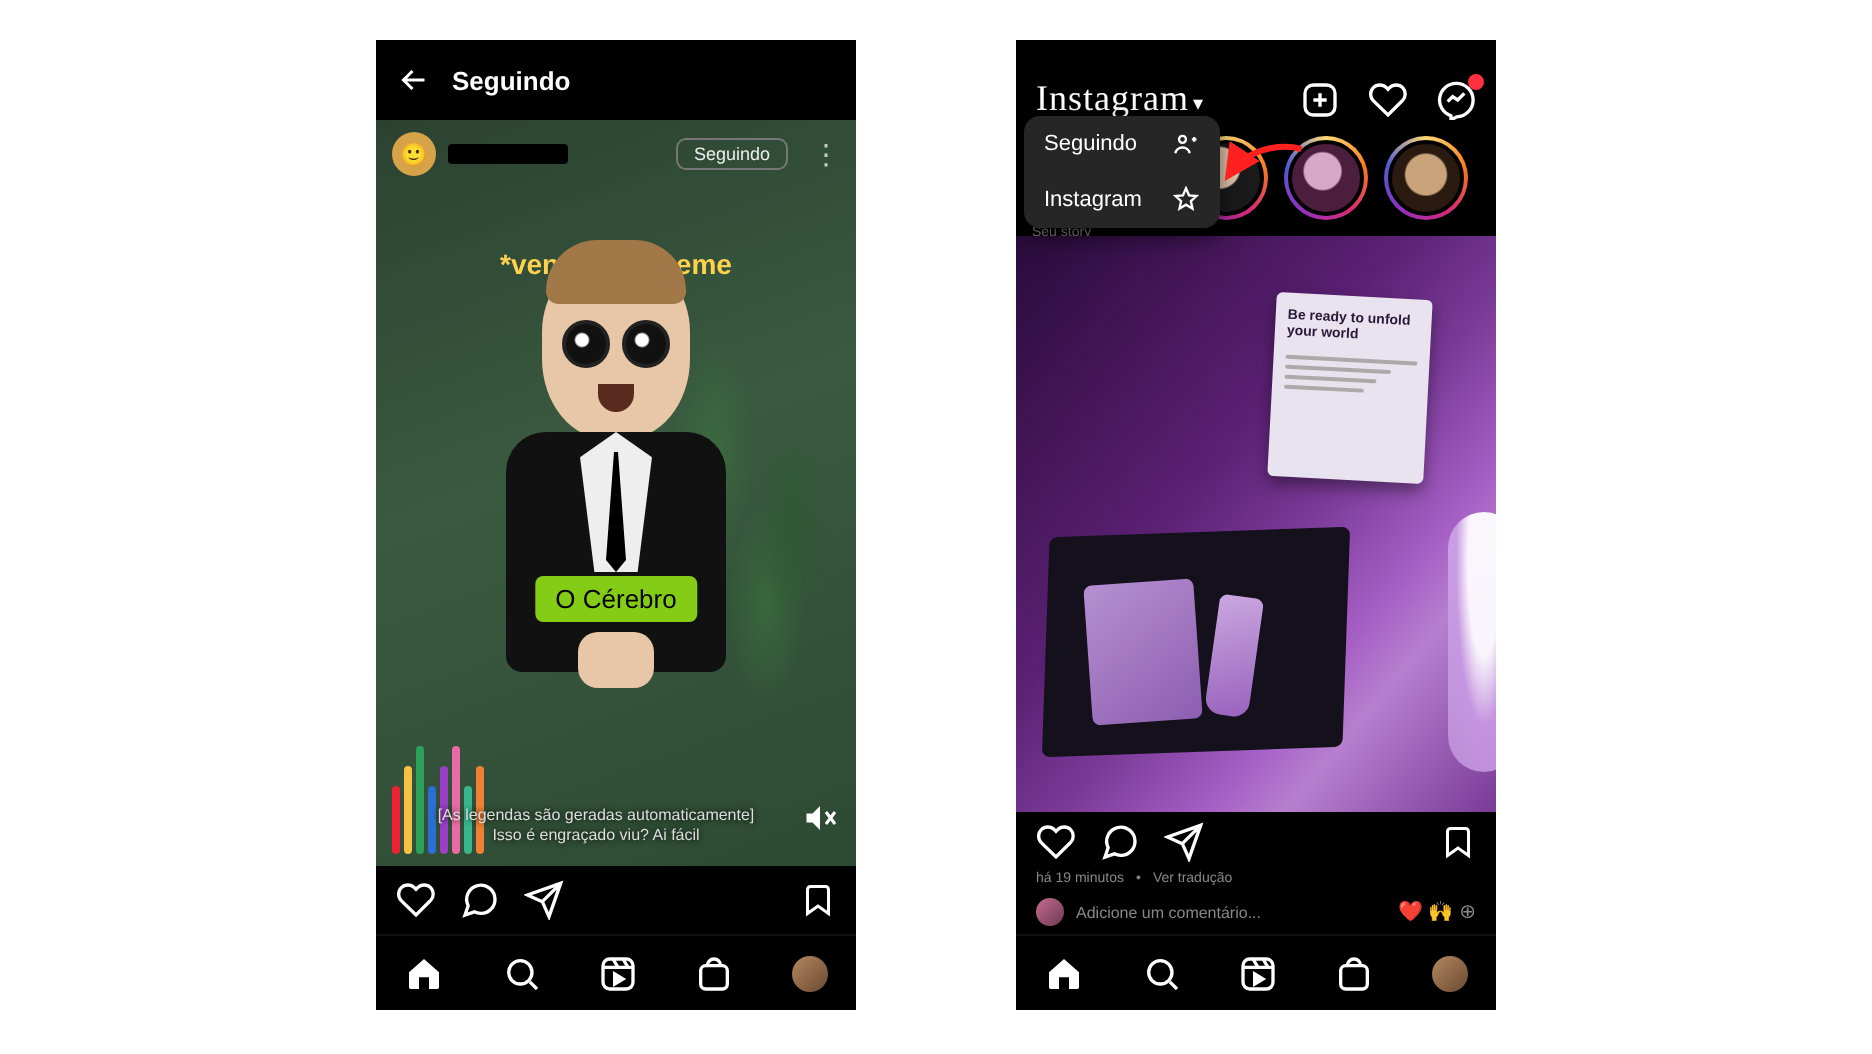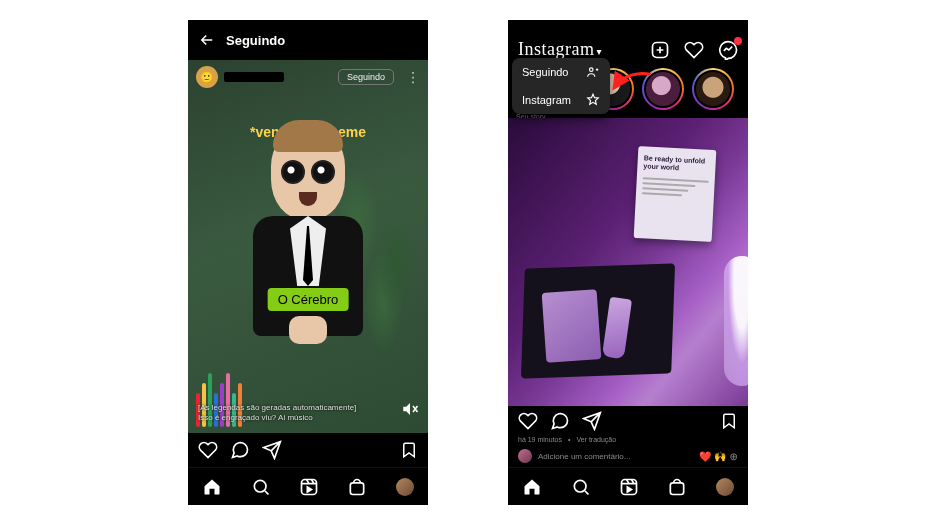--- a/index.html
+++ b/index.html
@@ -143,20 +143,21 @@
   }
   .cap-chip {
     position:absolute; top:228px; left:50%; transform:translateX(-50%);
     background:#84cc16; color:#000;
     padding:4px 10px; border-radius:4px;
     font-size:13px; font-weight:500;
   }
   .auto-sub {
     position:absolute; bottom:10px; left:10px; right:30px;
     font-size:8px; line-height:1.25; color:#ddd;
+    text-align:center;
     text-shadow:0 0 3px #000;
   }
   .mute {
     position:absolute; bottom:14px; right:8px;
     width:20px; height:20px;
   }
   .action-row {
     height:34px;
     display:flex; align-items:center; padding:0 10px; gap:12px;
     background:#000;
@@ -334,21 +335,21 @@
           <div class="pen" style="background: rgb(42, 160, 90); height: 54px;"></div>
           <div class="pen" style="background: rgb(42, 111, 214); height: 34px;"></div>
           <div class="pen" style="background: rgb(155, 63, 199); height: 44px;"></div>
           <div class="pen" style="background: rgb(232, 106, 166); height: 54px;"></div>
           <div class="pen" style="background: rgb(57, 182, 141); height: 34px;"></div>
           <div class="pen" style="background: rgb(240, 128, 53); height: 44px;"></div>
         </div>
 
       <div class="auto-sub">
         <div>[As legendas são geradas automaticamente]</div>
-        <div>Isso é engraçado viu? Ai músico</div>
+        <div>Isso é engraçado viu? Ai fácil</div>
       </div>
 
       <span class="mute icon-btn">
         <svg width="18" height="18" viewBox="0 0 24 24" fill="#fff">
             <path d="M3 9v6h4l5 5V4L7 9H3z"></path>
             <path stroke="#fff" stroke-width="2" d="M16 8l6 8M22 8l-6 8"></path>
           </svg>
       </span>
     </div>
 

